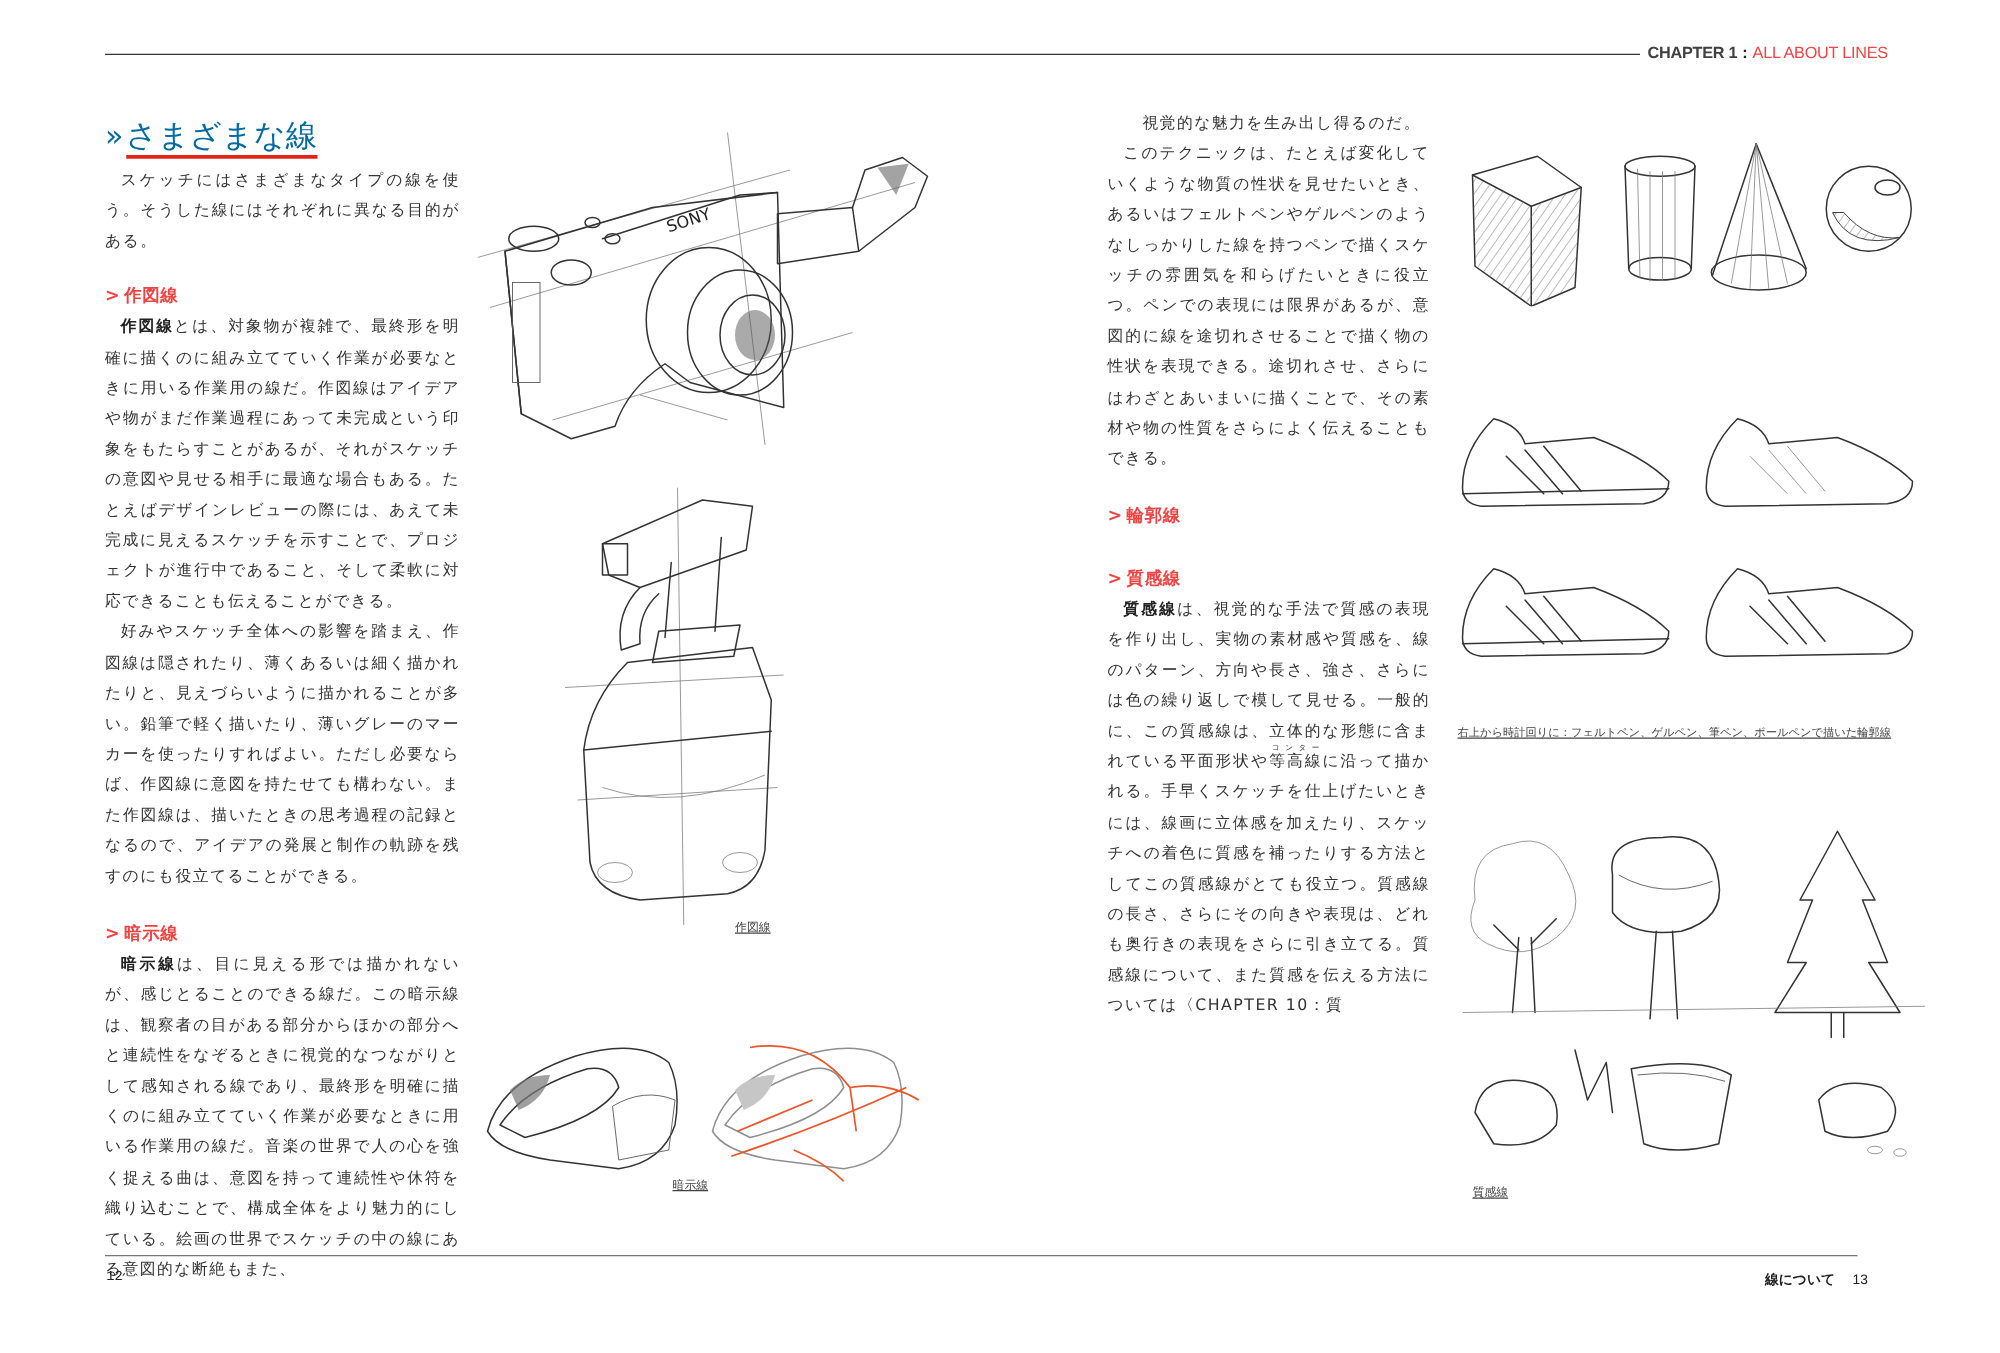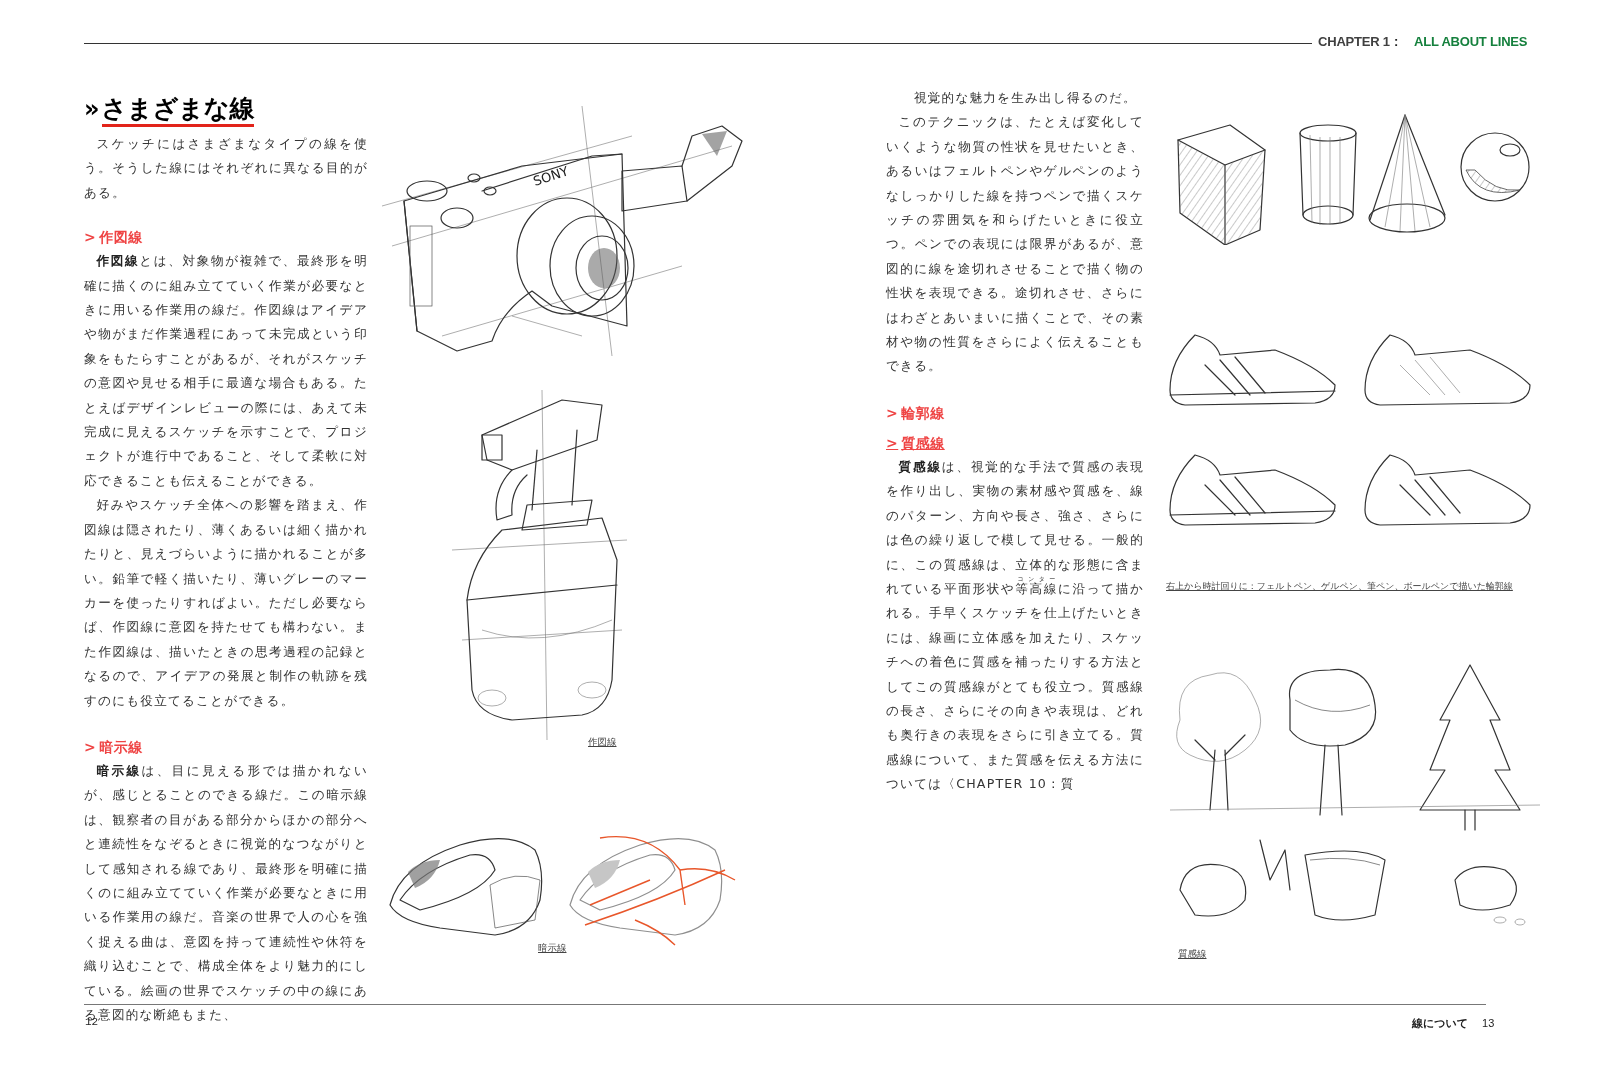--- a/index.html
+++ b/index.html
@@ -3,28 +3,28 @@
 <meta charset="utf-8">
 <style>
   * { margin: 0; padding: 0; box-sizing: border-box; }
   html, body { width: 1600px; height: 1082px; background: #ffffff; overflow: hidden; }
   body { position: relative; font-family: "DejaVu Sans", sans-serif; color: #2a2a2a; }
 
   .top-rule { position: absolute; left: 84px; top: 43px; width: 1228px; height: 1px; background: #333; }
   .chapter-header { position: absolute; left: 1318px; top: 34px; font-family: "Liberation Sans", sans-serif; font-size: 13px; font-weight: bold; letter-spacing: -0.2px; white-space: nowrap; }
   .chapter-header .ch { color: #404040; }
   .chapter-header .sep { color: #222; margin: 0 4px; }
-  .chapter-header .title { color: #15803d; font-weight: bold; margin-left: 12px; }
+  .chapter-header .title { color: #ef4444; font-weight: normal; }
 
   .bottom-rule { position: absolute; left: 84px; top: 1004px; width: 1402px; height: 1px; background: #777; }
   .folio-left { position: absolute; left: 85px; top: 1016px; font-family: Liberation Mono, monospace; font-size: 11px; color: #222; }
   .folio-right { position: absolute; left: 1412px; top: 1016px; font-size: 11px; color: #222; font-weight: bold; }
   .folio-right .num { font-family: "Liberation Sans", sans-serif; font-weight: normal; margin-left: 14px; }
 
-  .main-title { position: absolute; left: 84px; top: 92px; font-size: 25px; font-weight: bold; color: #000000; white-space: nowrap; }
+  .main-title { position: absolute; left: 84px; top: 92px; font-size: 25px; font-weight: normal; color: #0369a1; white-space: nowrap; }
   .main-title .marker { font-size: 24px; margin-right: 2px; }
   .main-title .text { border-bottom: 3px solid #e2231a; padding-bottom: 1px; }
 
   .col { position: absolute; font-size: 12.6px; line-height: 24.4px; letter-spacing: 1.2px; color: #333; text-align: justify; }
   .col p { text-indent: 1em; }
   .col-left { left: 84px; top: 132px; width: 284px; }
   .col-right { left: 886px; top: 86px; width: 258px; }
 
   .section-head { font-size: 14px; font-weight: bold; color: #ef4444; line-height: 24px; margin-top: 20px; letter-spacing: 0.5px; }
   .section-head .chev { margin-right: 3px; }
@@ -68,21 +68,21 @@
 </div>
 
 <div class="col col-right">
   <p class="noindent">視覚的な魅力を生み出し得るのだ。</p>
   <p>このテクニックは、たとえば変化していくような物質の性状を見せたいとき、あるいはフェルトペンやゲルペンのようなしっかりした線を持つペンで描くスケッチの雰囲気を和らげたいときに役立つ。ペンでの表現には限界があるが、意図的に線を途切れさせることで描く物の性状を表現できる。途切れさせ、さらにはわざとあいまいに描くことで、その素材や物の性質をさらによく伝えることもできる。</p>
 
   <div class="section-head" style="margin-top:22px;">
     <span class="chev">&gt;</span><span>輪郭線</span>
   </div>
 
-  <div class="section-head" style="margin-top:6px;text-decoration:underline;">
+  <div class="section-head" style="margin-top:26px;">
     <span class="chev">&gt;</span><span>質感線</span>
   </div>
   <p><span class="term">質感線</span><span>は、視覚的な手法で質感の表現を作り出し、実物の素材感や質感を、線のパターン、方向や長さ、強さ、さらには色の繰り返しで模して見せる。一般的に、この質感線は、立体的な形態に含まれている平面形状や</span><ruby><span>等高線</span><rt style="font-size:6px;letter-spacing:0;">コンター</rt></ruby><span>に沿って描かれる。手早くスケッチを仕上げたいときには、線画に立体感を加えたり、スケッチへの着色に質感を補ったりする方法としてこの質感線がとても役立つ。質感線の長さ、さらにその向きや表現は、どれも奥行きの表現をさらに引き立てる。質感線について、また質感を伝える方法については〈CHAPTER 10：質</span></p>
 </div>
 
 <div class="figure" style="left:382px; top:96px; width:380px; height:280px;">
   <svg width="380" height="280" viewBox="0 0 380 280">
     <line class="t" x1="0" y1="110" x2="250" y2="40"></line>
     <line class="t" x1="10" y1="150" x2="350" y2="50"></line>
     <line class="t" x1="60" y1="240" x2="300" y2="170"></line>

